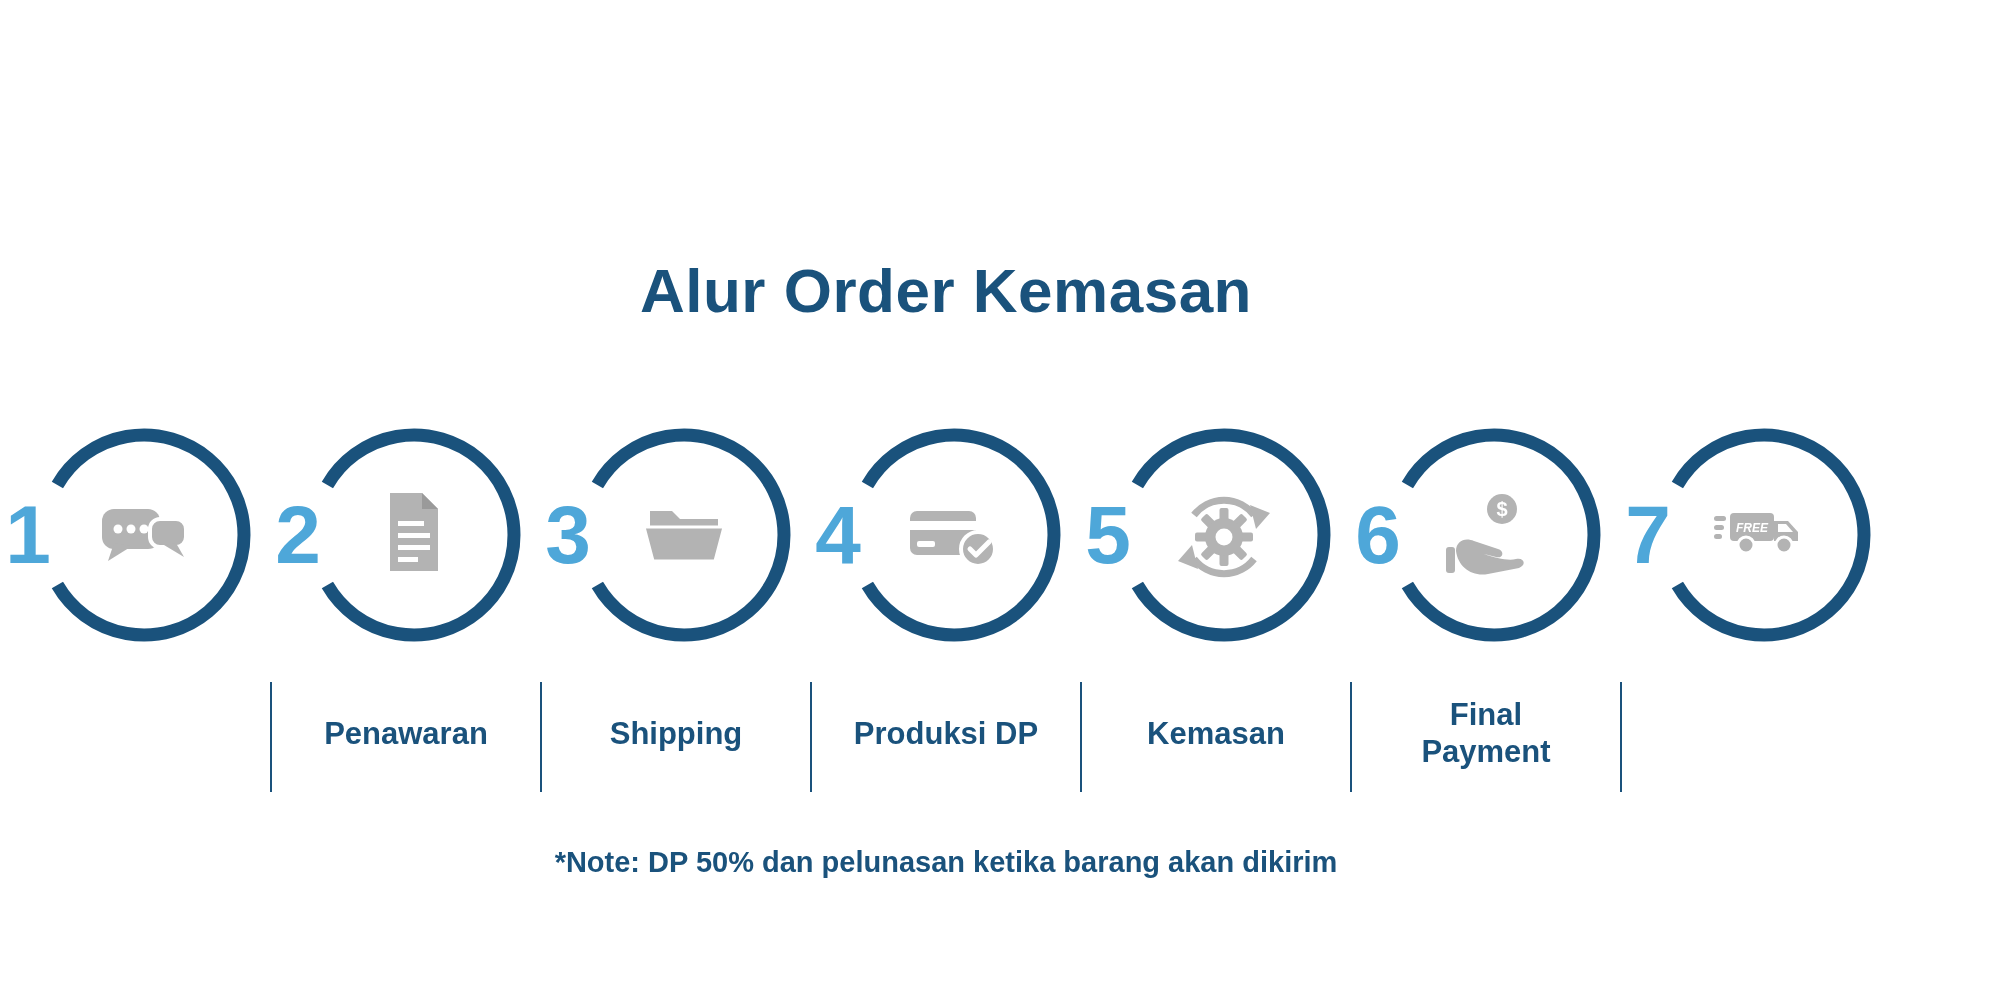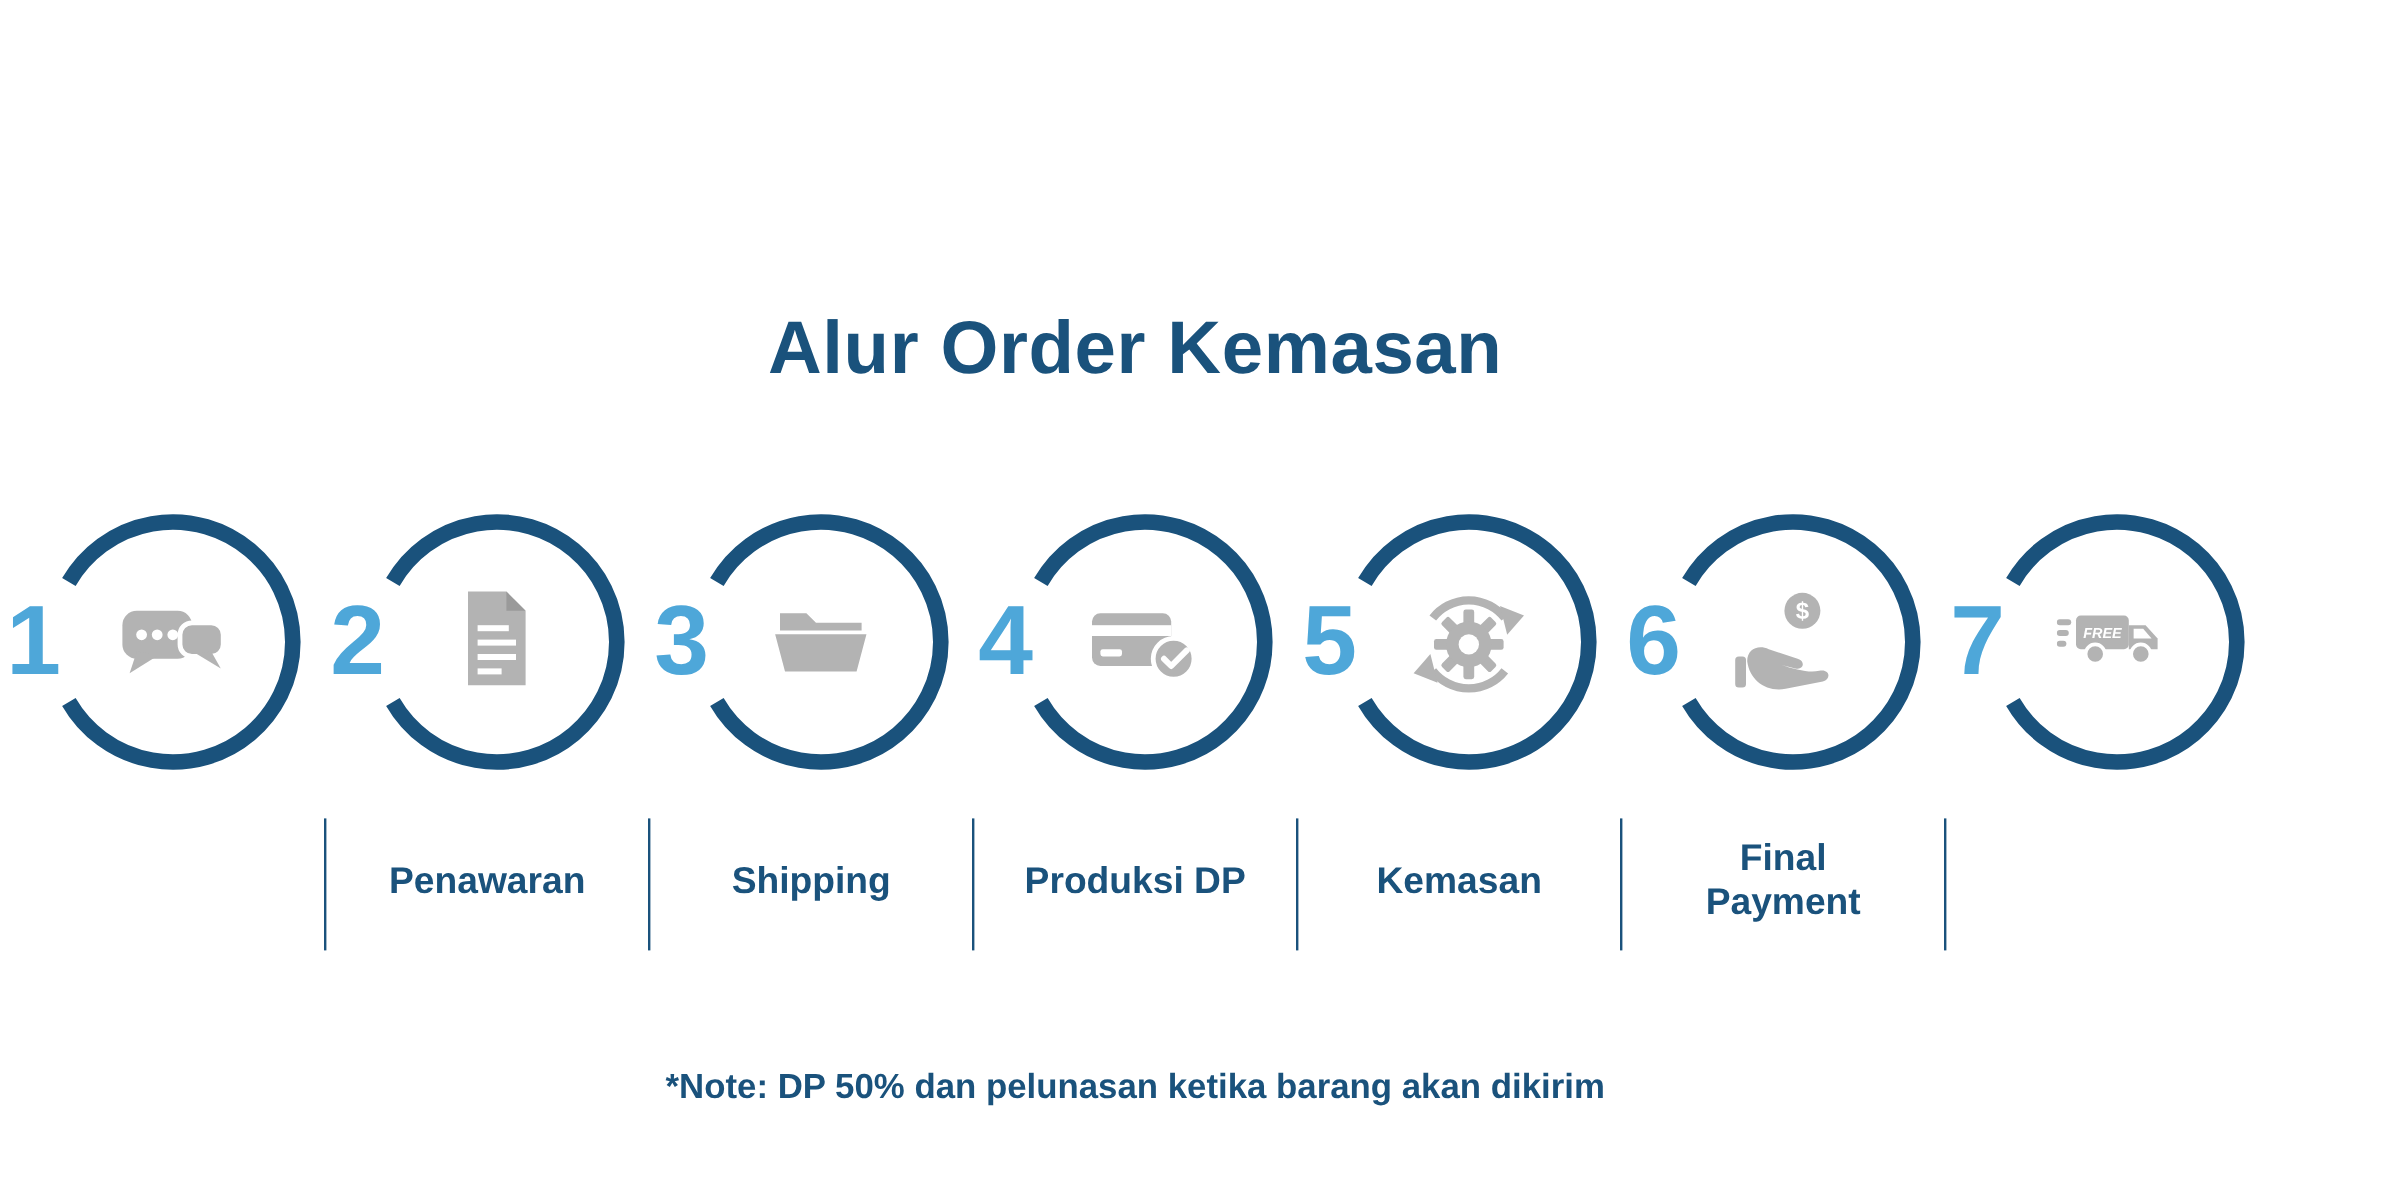--- a/index.html
+++ b/index.html
@@ -28,21 +28,21 @@
     position:absolute;left:-42px;top:50%;transform:translateY(-50%);
     width:78px;text-align:center;font-size:82px;font-weight:800;line-height:1;
     color:var(--light-blue);
   }
   .label-area{margin-top:30px;height:112px;width:100%;display:flex;align-items:center;justify-content:center;}
   .step-label{
     font-size:31px;font-weight:700;color:var(--dark-blue);
     text-align:center;line-height:1.18;white-space:pre-line;
   }
   .note{
-    margin-top:100px;text-align:center;font-size:29px;font-weight:700;
+    margin-top:56px;text-align:center;font-size:29px;font-weight:700;
     color:var(--dark-blue);
   }
 </style>
 </head>
 <body>
 
 <div class="page" style="--dark-blue: #1a527c; --light-blue: #4ea7d9; --icon-gray: #b3b3b3;">
 
   <h1 class="title">Alur Order Kemasan</h1>
 

